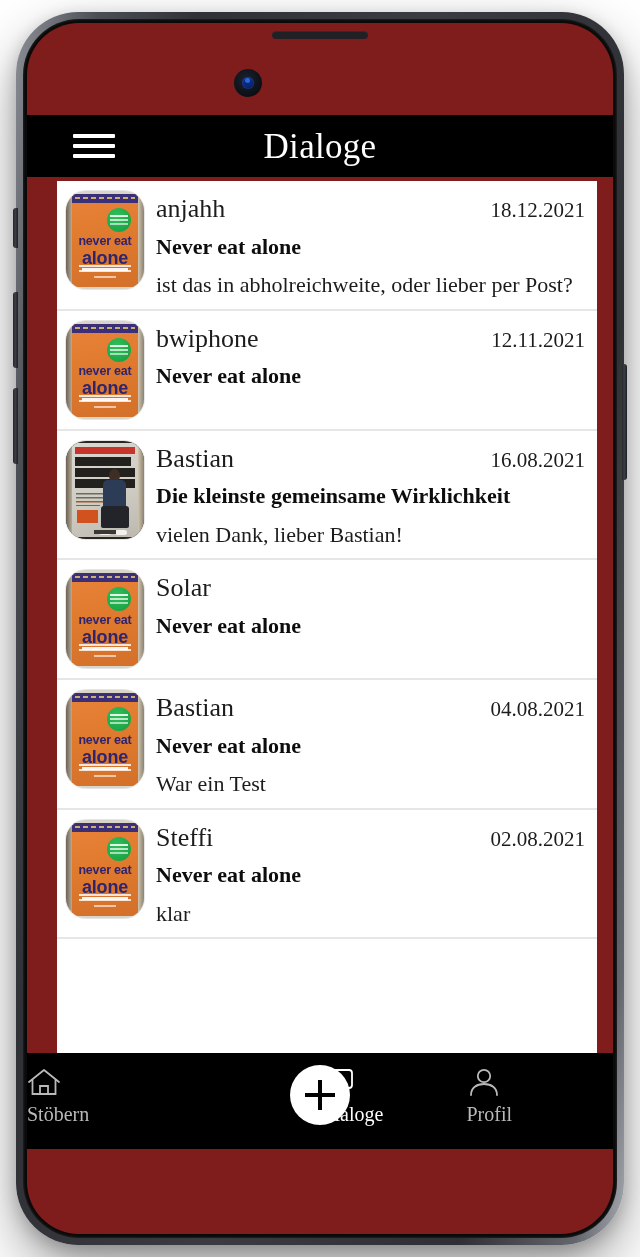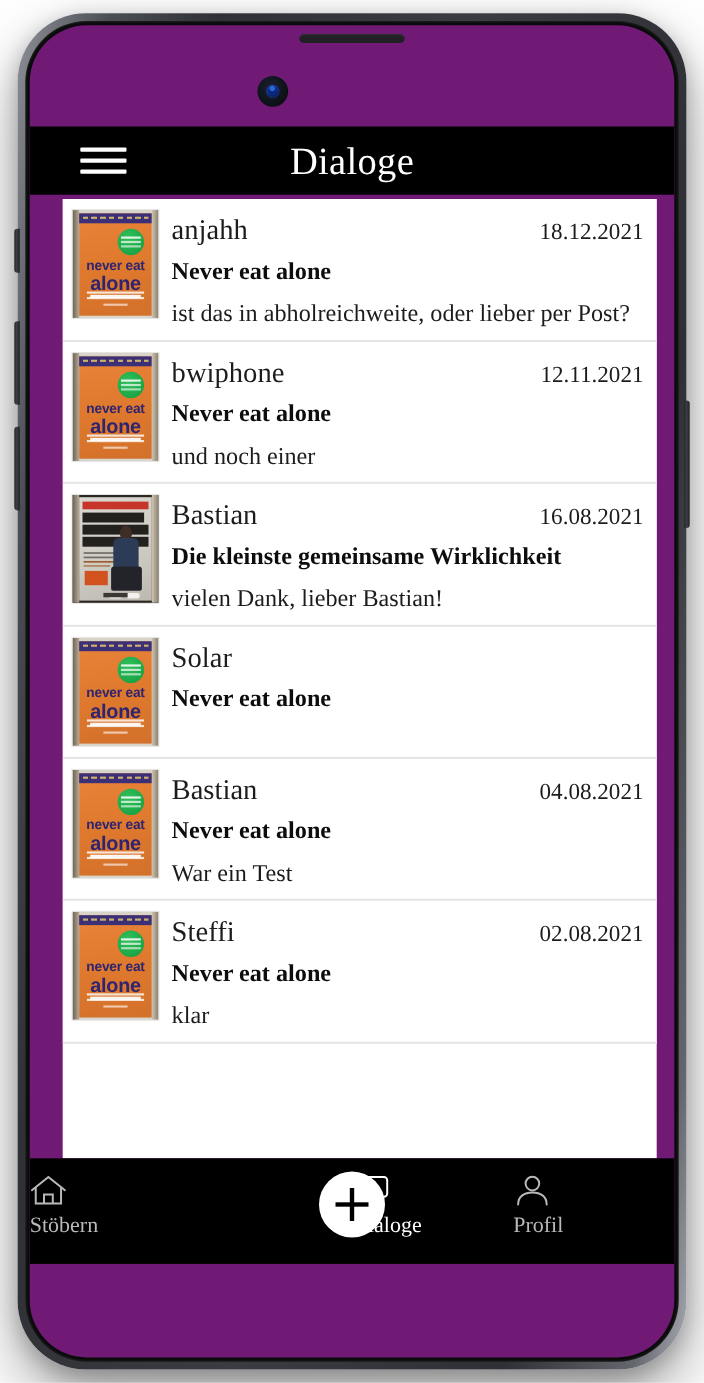--- a/index.html
+++ b/index.html
@@ -51,21 +51,21 @@
     overflow: hidden;
   }
   
   #screen {
     position: absolute;
     left: 4px;
     top: 4px;
     right: 4px;
     bottom: 4px;
     border-radius: 52px;
-    background: #701a75;
+    background: #7f1d1d;
     overflow: hidden;
   }
 
   
   #speaker {
     position: absolute;
     left: 50%;
     transform: translateX(-50%);
     top: 8px;
     width: 96px;
@@ -190,20 +190,21 @@
   
   .cover {
     position: relative;
     flex: 0 0 auto;
     width: 78px;
     height: 98px;
     margin-right: 12px;
     overflow: hidden;
     background: #d9d4c8;
     box-shadow: 0 0 0 1px rgba(0,0,0,.10);
+    border-radius: 20px;
   }
   .cover .shelf-l {
     position: absolute; left: 0; top: 0; bottom: 0; width: 6px;
     background: linear-gradient(90deg,#6d6154,#b6ab96);
   }
   .cover .shelf-r {
     position: absolute; right: 0; top: 0; bottom: 0; width: 6px;
     background: linear-gradient(90deg,#cfc5b0,#8b8171);
   }
 
@@ -529,21 +530,20 @@
                     <div class="author2"></div>
                   </div>
                   <div class="shelf-r"></div>
                 </div>
                 <div class="meta">
                   <div class="meta-top">
                     <div class="partner">bwiphone</div>
                     <div class="date">12.11.2021</div>
                   </div>
                   <div class="book-title">Never eat alone</div>
-                  <div class="preview">und noch einer</div>
                 </div>
               </div>
               <div class="row">
                 <div class="cover dkg">
                   <div class="shelf-l"></div>
                   <div class="body">
                     <div class="nk"></div>
                     <div class="hl a"></div>
                     <div class="hl b"></div>
                     <div class="hl c"></div>

